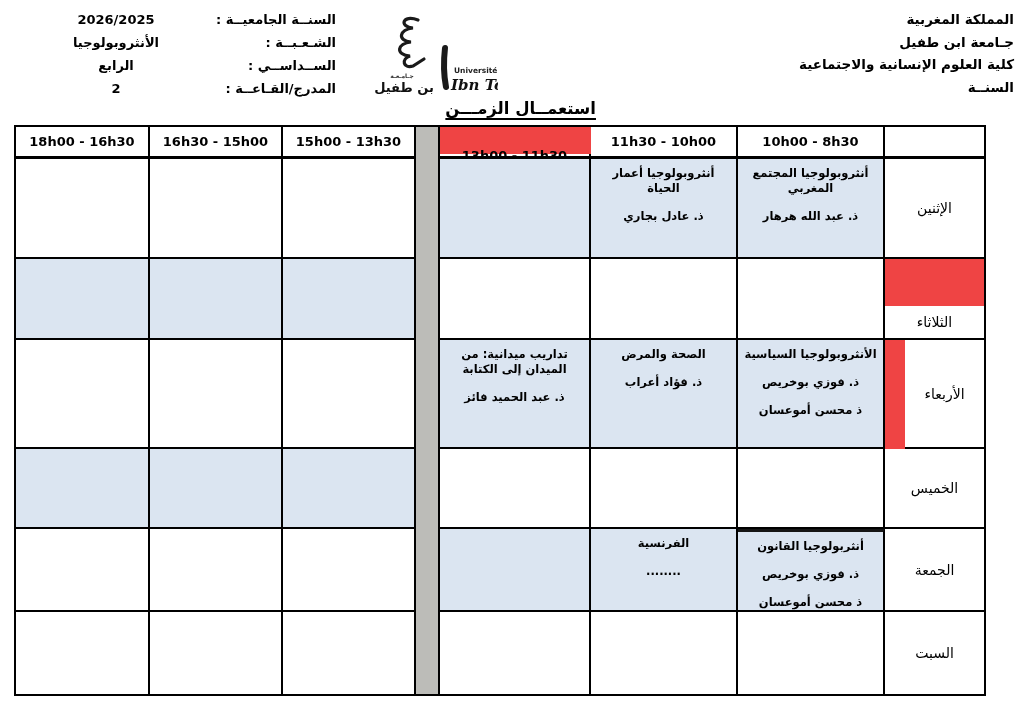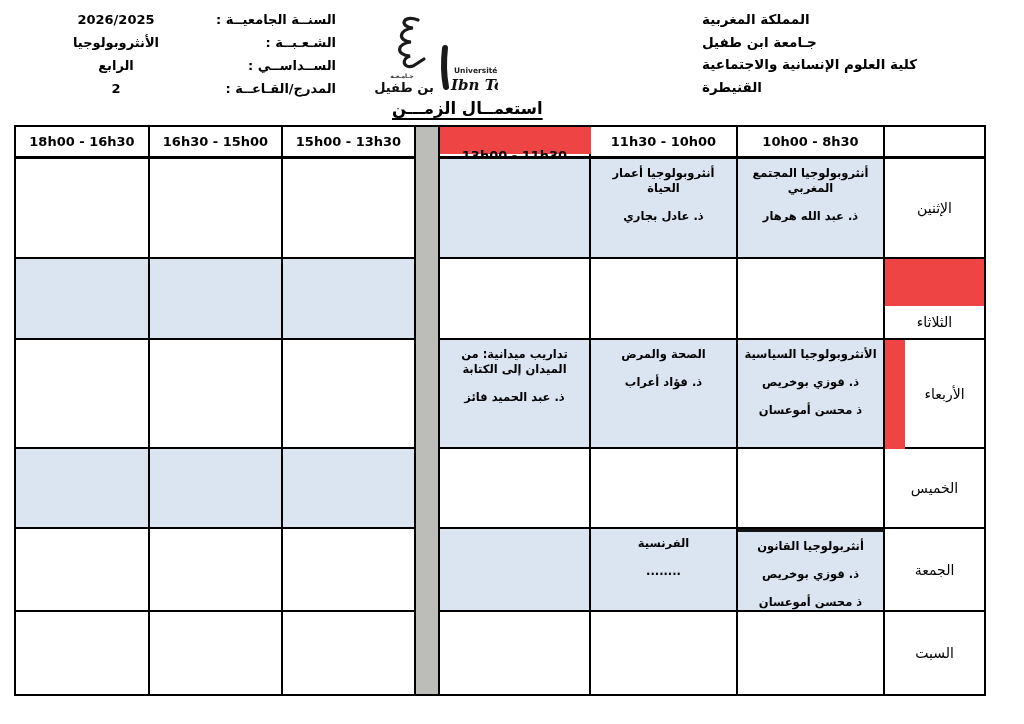--- a/index.html
+++ b/index.html
@@ -5,28 +5,28 @@
   html,body{margin:0;padding:0;background:#e8e8e8;}
   #page{position:relative;width:1024px;height:724px;background:#ffffff;overflow:hidden;
         font-family:"DejaVu Sans",sans-serif;color:#000;}
 
   
   #info-block{position:absolute;left:14px;top:8px;width:322px;direction:rtl;}
   .info-row{display:flex;align-items:center;height:23px;font-weight:bold;font-size:13px;}
   .info-label{width:118px;white-space:nowrap;}
   .info-value{flex:1;text-align:center;direction:ltr;white-space:nowrap;}
 
-  #admin-block{position:absolute;left:702px;top:8px;width:312px;text-align:left;direction:rtl;}
+  #admin-block{position:absolute;left:702px;top:8px;width:312px;text-align:right;direction:rtl;}
   .admin-line{font-weight:bold;font-size:13.5px;line-height:22.5px;white-space:nowrap;}
 
   
   #logo{position:absolute;left:366px;top:12px;width:132px;height:88px;}
 
   
-  #page-title{position:absolute;left:392px;top:99px;width:216px;text-align:left;direction:rtl;
+  #page-title{position:absolute;left:380px;top:99px;width:216px;text-align:right;direction:rtl;
               font-weight:bold;font-size:16.5px;text-decoration:underline;
               text-decoration-thickness:2px;text-underline-offset:4px;white-space:nowrap;}
 
   
   #grid{position:absolute;left:14px;top:125px;display:grid;
         grid-template-columns:134px 133px 131px 26px 151px 147px 147px 99px;
         grid-template-rows:32px 100px 81px 109px 80px 83px 82px;
         border:2.5px solid #000;background:#ef4444;}
   .th{border-right:2px solid #000;border-bottom:3px solid #000;background:#fff;
       display:flex;align-items:center;justify-content:center;
@@ -68,21 +68,21 @@
     <div class="info-row">
       <span class="info-label">المدرج/القـاعــة :</span>
       <span class="info-value">2</span>
     </div>
   </div>
 
   <div id="admin-block">
     <div class="admin-line">المملكة المغربية</div>
     <div class="admin-line">جـامعة ابن طفيل</div>
     <div class="admin-line">كلية العلوم الإنسانية والاجتماعية</div>
-    <div class="admin-line">القنيطرة</div>
+    <div class="admin-line">السنــة</div>
   </div>
 
   <svg id="logo" viewBox="0 0 132 88">
     <path d="M52 8 C36 2 33 15 47 16 C33 17 31 29 45 30 C31 31 29 43 44 44 C35 47 37 57 47 54 L58 47" fill="none" stroke="#1a1a1a" stroke-width="3.2" stroke-linecap="round"></path>
     <path d="M79 36 C77.5 49 77.5 62 80 75" fill="none" stroke="#1a1a1a" stroke-width="6" stroke-linecap="round"></path>
     <text x="36" y="66" font-size="6" text-anchor="middle" fill="#333" font-weight="bold">جـامـعـة</text>
     <text x="38" y="80" font-size="13" text-anchor="middle" fill="#111" font-weight="bold">بن طفيل</text>
     <text x="88" y="61" font-size="7.5" fill="#222" font-weight="bold" font-family="DejaVu Sans, sans-serif">Université</text>
     <text x="85" y="78" font-size="15" fill="#111" font-style="italic" font-weight="bold" font-family="DejaVu Serif, serif">Ibn Tofail</text>
   </svg>

